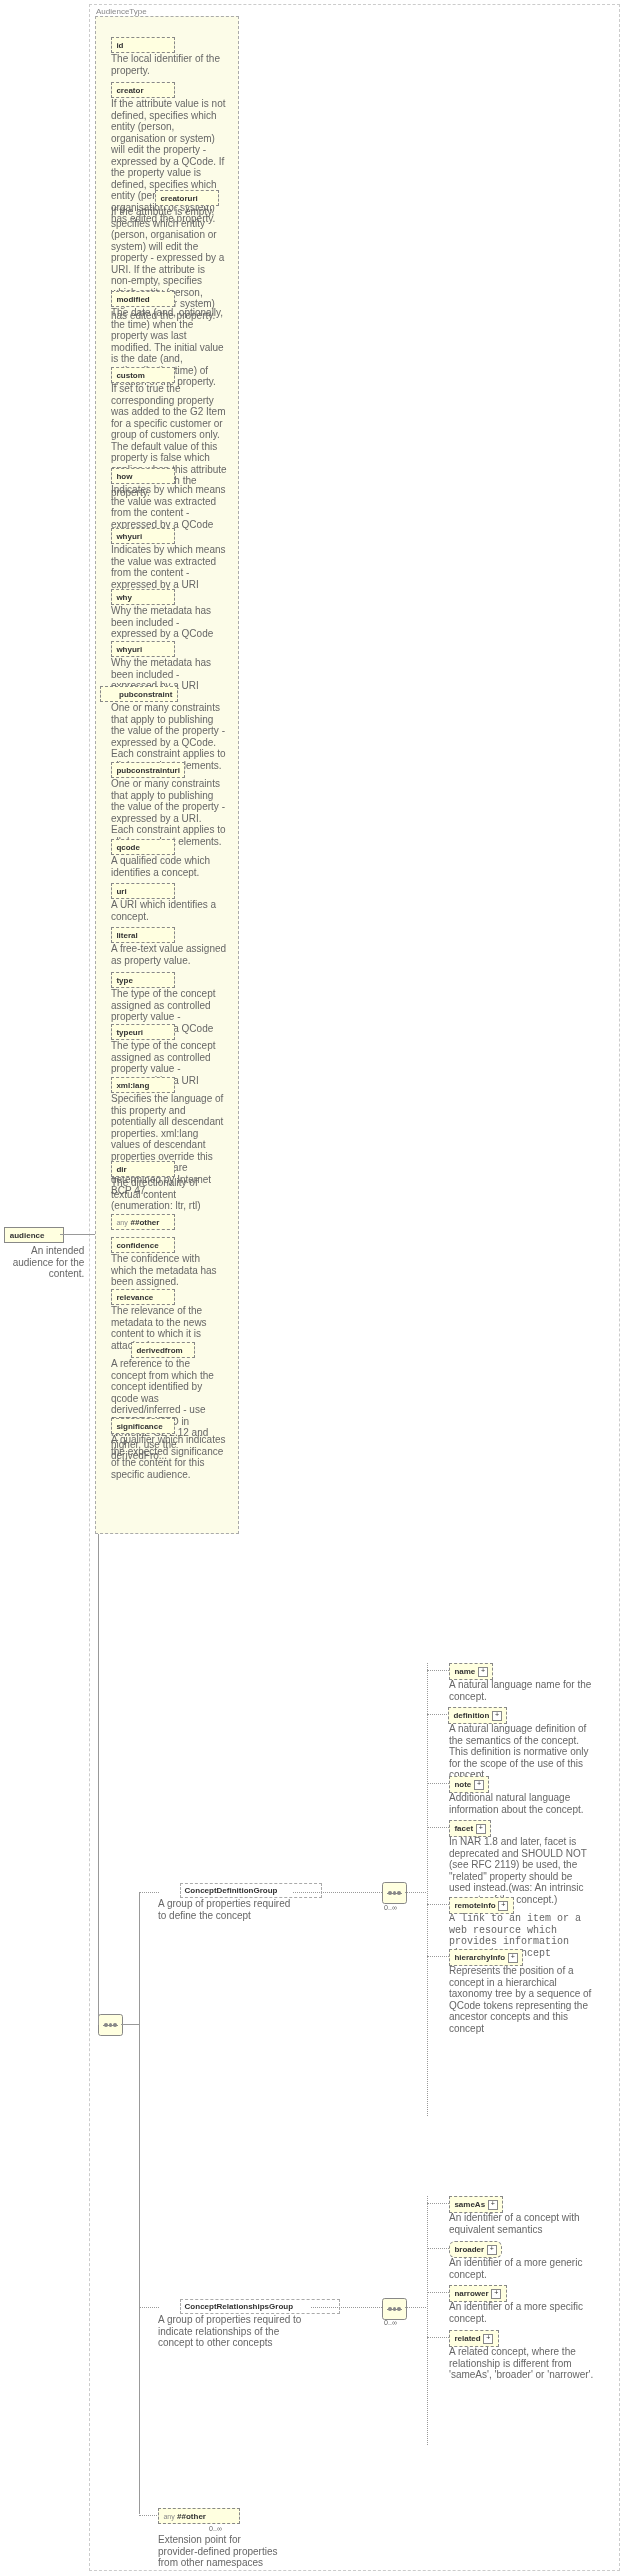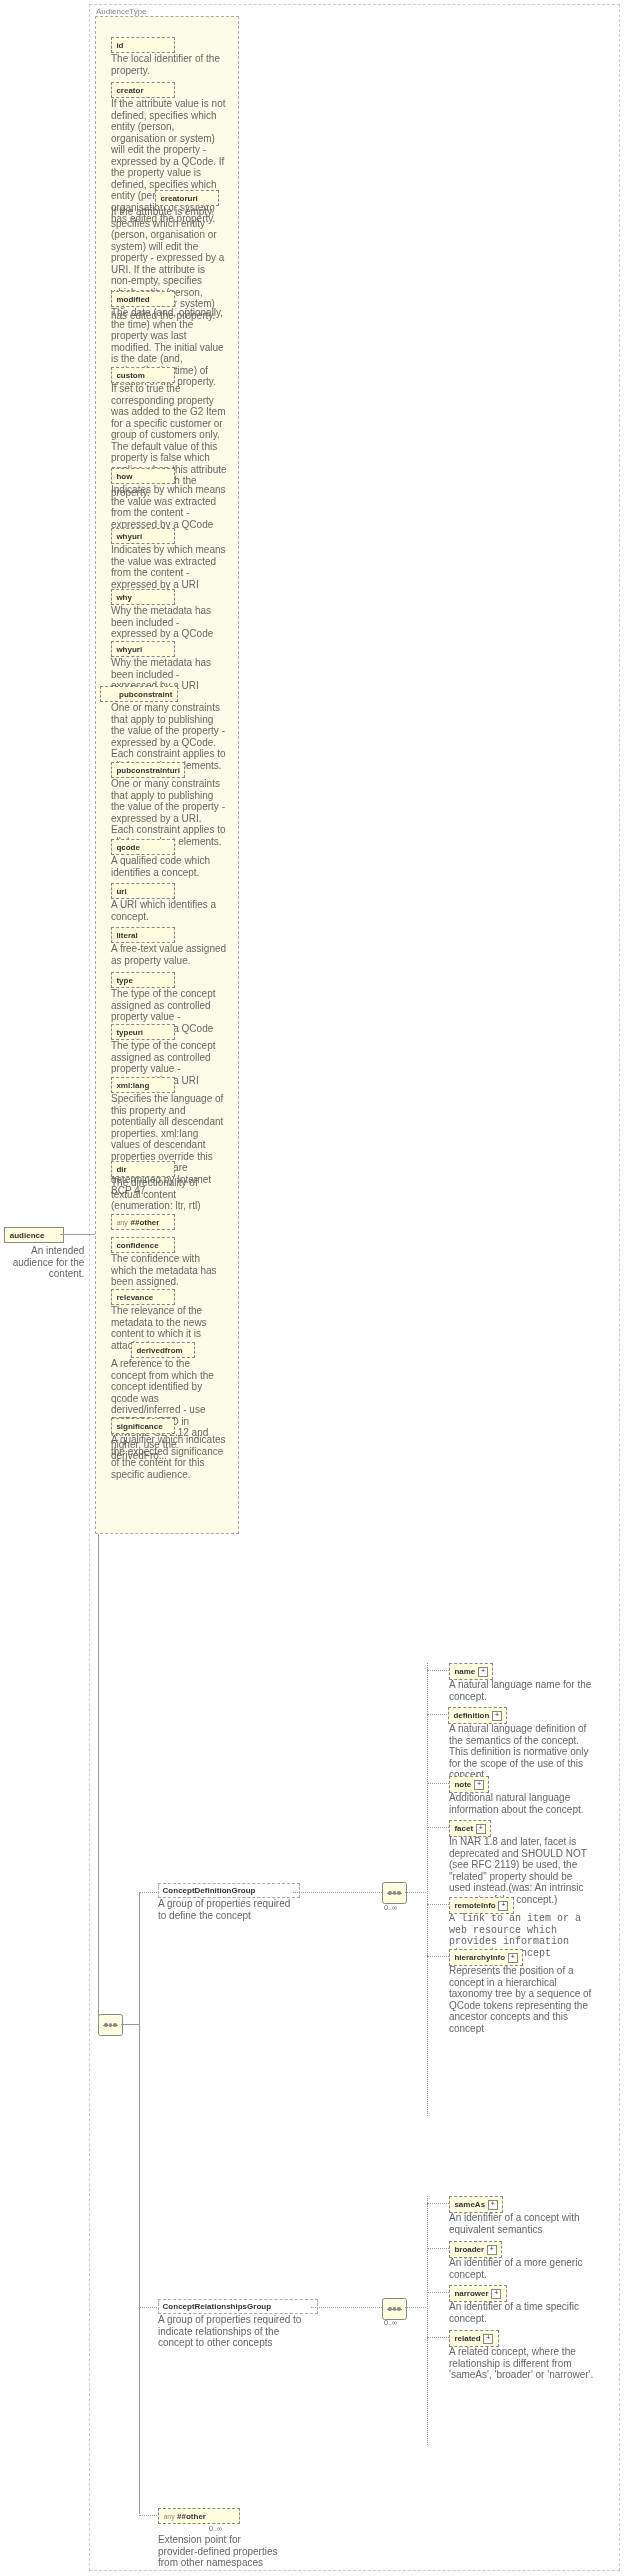--- a/index.html
+++ b/index.html
@@ -16,21 +16,21 @@
   .seq::before{left:4.4px;right:4.4px;top:50%;height:0.9px;}
   .seq .dot{position:absolute;width:3.6px;height:3.6px;background:#888;border-radius:50%;top:50%;margin-top:-1.8px;}
   .seq .d1{left:5.3px;} .seq .d2{left:9.8px;} .seq .d3{left:14.2px;}
   .mult{position:absolute;font-size:7.1px;color:#666;}
   .conn{position:absolute;background:#999;}
   .conn-h{height:0.9px;}
   .conn-v{width:0.9px;}
   .conn-dash-h{position:absolute;height:0;border-top:0.9px dotted #999;}
   .conn-dash-v{position:absolute;width:0;border-left:0.9px dotted #999;}
   .plus{display:inline-block;width:8px;height:8px;border:0.9px solid #888;font-size:7.1px;line-height:7.1px;text-align:center;margin-left:2.7px;vertical-align:middle;background:#fff;}
-  .group-box{position:absolute;border:0.9px dashed #aaa;background:transparent;padding:1.8px 3.6px;}
+  .group-box{position:absolute;border:0.9px dashed #aaa;background:transparent;padding:1.8px 3.6px;margin-left:22px;}
   .type-header{position:absolute;font-size:8px;color:#888;}
   .outer{position:absolute;border:0.9px dashed #ccc;}
 </style>
 </head>
 <body>
 <div class="canvas">
 
 <div class="outer" style="left:89px;top:4.4px;width:529px;height:2565px;"></div>
 <div class="type-header" style="left:96px;top:7.1px;">AudienceType</div>
 
@@ -160,25 +160,25 @@
 </div>
 <div class="mult" style="left:384px;top:2319px;">0..∞</div>
 <div class="conn-dash-h" style="left:405px;top:2307px;width:21.3px;"></div>
 <div class="conn-dash-v" style="left:427px;top:2196px;height:249px;"></div>
 
 <div id="rel-children">
       <div class="conn-dash-h" style="left: 427px; top: 2203px; width: 22px;"></div>
       <div class="box dashed" style="left: 449px; top: 2196px;"><span class="box-label">sameAs</span><span class="plus">+</span></div>
       <div class="doc" style="left: 449px; top: 2212px; width: 147px;">An identifier of a concept with equivalent semantics</div>
       <div class="conn-dash-h" style="left: 427px; top: 2248px; width: 22px;"></div>
-      <div class="box dashed" style="left: 449px; top: 2241px;"><span class="box-label">broader</span><span class="plus">+</span></div>
+      <div class="box dashed" style="left: 449px; top: 2241px; border-radius: 6px;"><span class="box-label">broader</span><span class="plus">+</span></div>
       <div class="doc" style="left: 449px; top: 2257px; width: 147px;">An identifier of a more generic concept.</div>
       <div class="conn-dash-h" style="left: 427px; top: 2292px; width: 22px;"></div>
       <div class="box dashed" style="left: 449px; top: 2285px;"><span class="box-label">narrower</span><span class="plus">+</span></div>
-      <div class="doc" style="left: 449px; top: 2301px; width: 147px;">An identifier of a time specific concept.</div>
+      <div class="doc" style="left: 449px; top: 2301px; width: 147px;">An identifier of a more specific concept.</div>
       <div class="conn-dash-h" style="left: 427px; top: 2337px; width: 22px;"></div>
       <div class="box dashed" style="left: 449px; top: 2330px;"><span class="box-label">related</span><span class="plus">+</span></div>
       <div class="doc" style="left: 449px; top: 2346px; width: 147px;">A related concept, where the relationship is different from 'sameAs', 'broader' or 'narrower'.</div>
     </div>
 
 <div class="conn-dash-h" style="left:139px;top:2515px;width:19.6px;"></div>
 <div class="box dashed" style="left:158px;top:2508px;width:71px;">
   <span style="font-size:7.1px;color:#888;">any</span>
   <span class="box-label">##other</span>
 </div>

